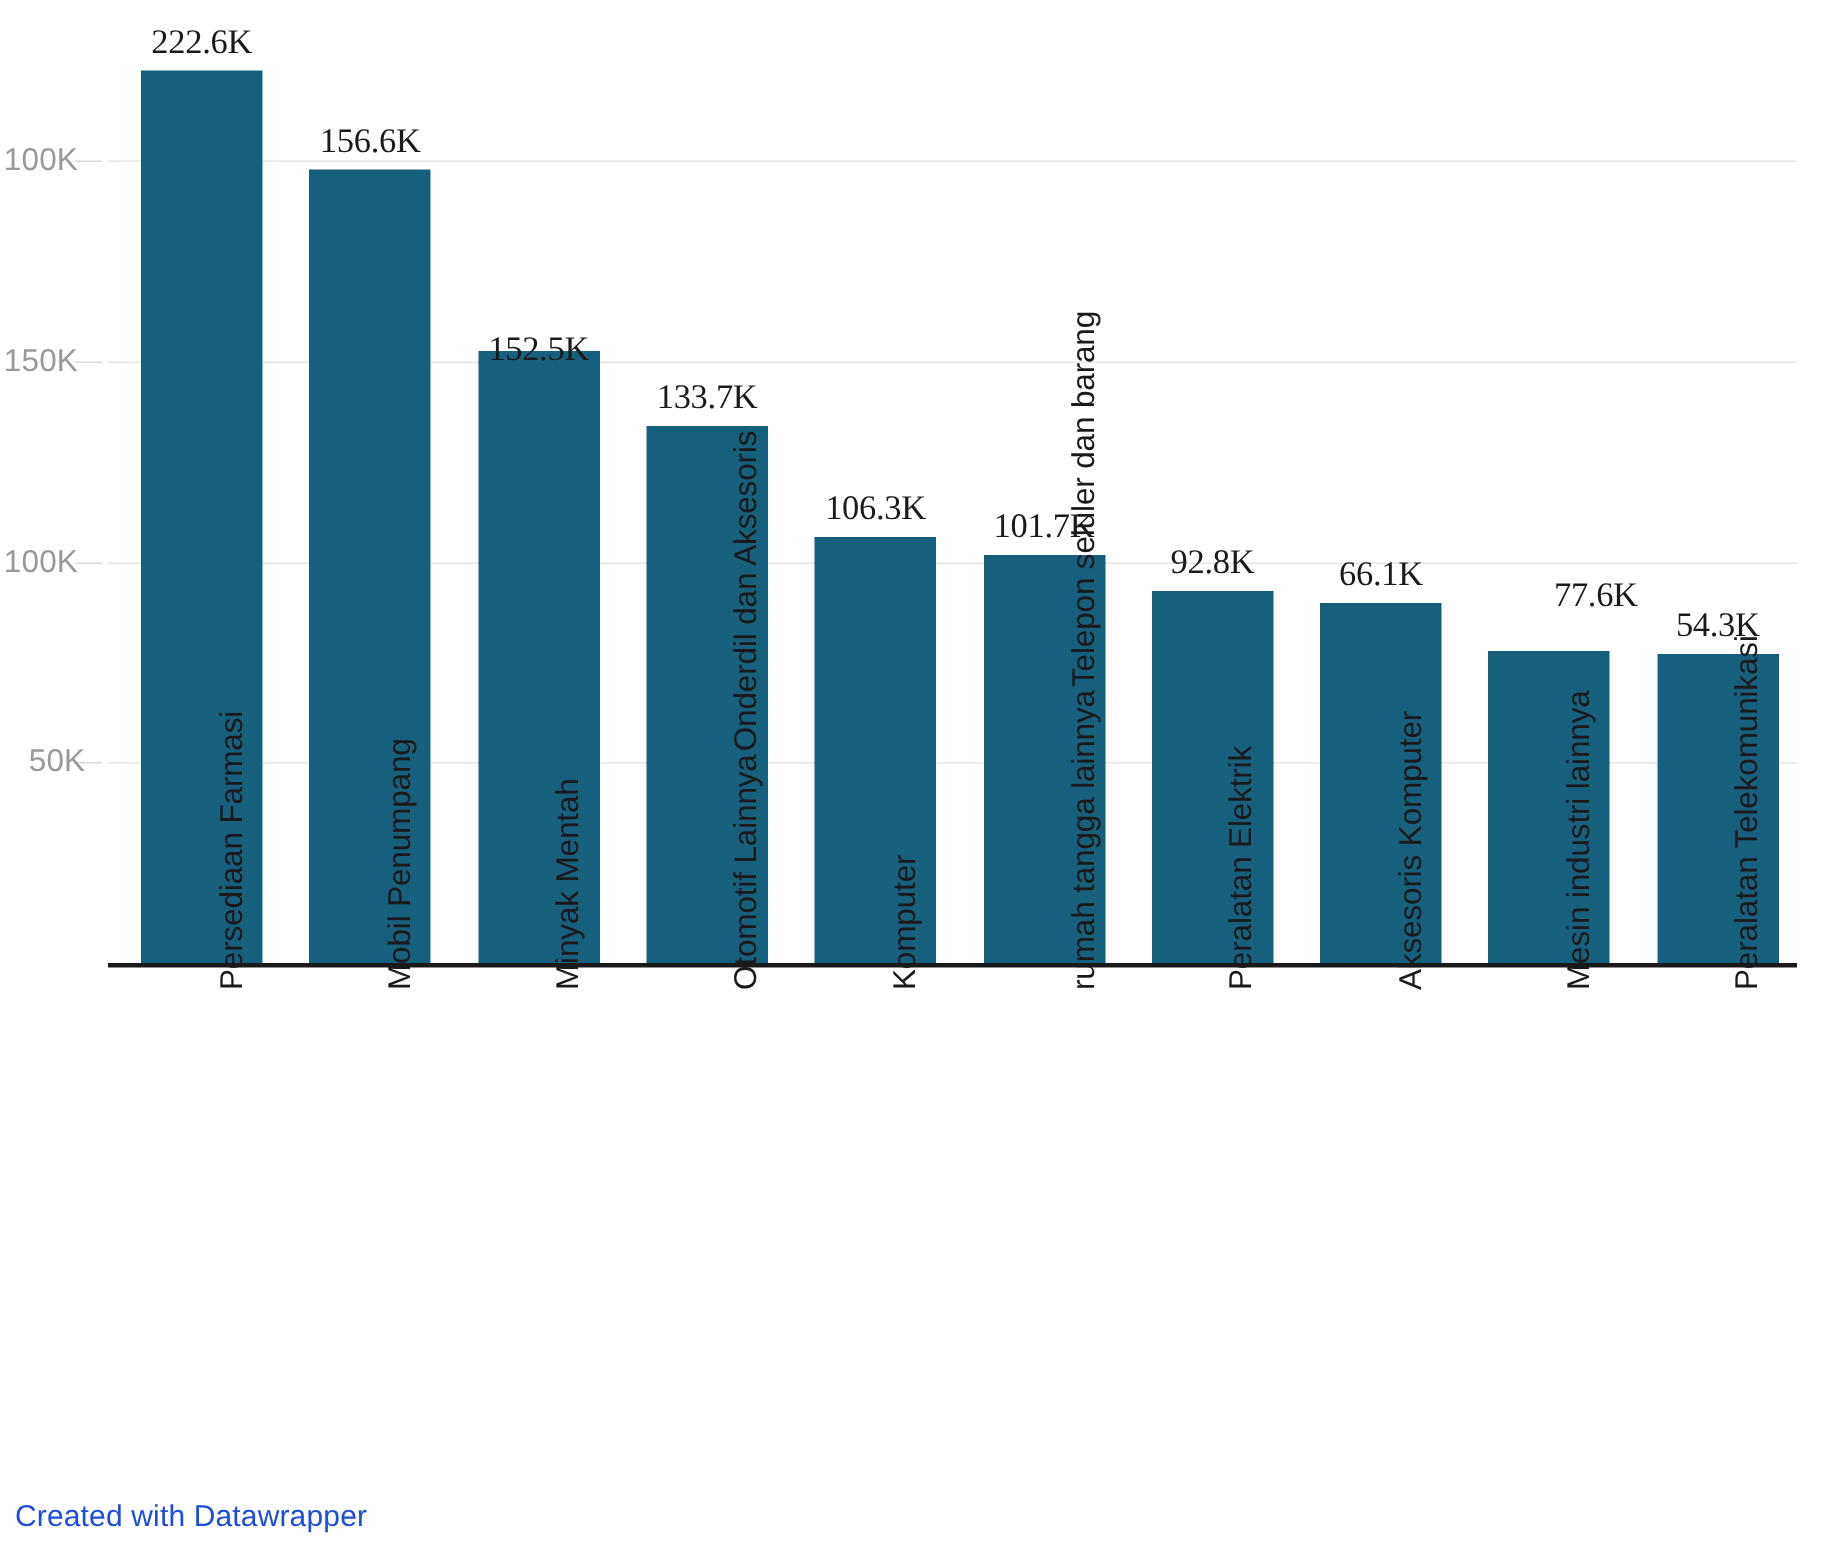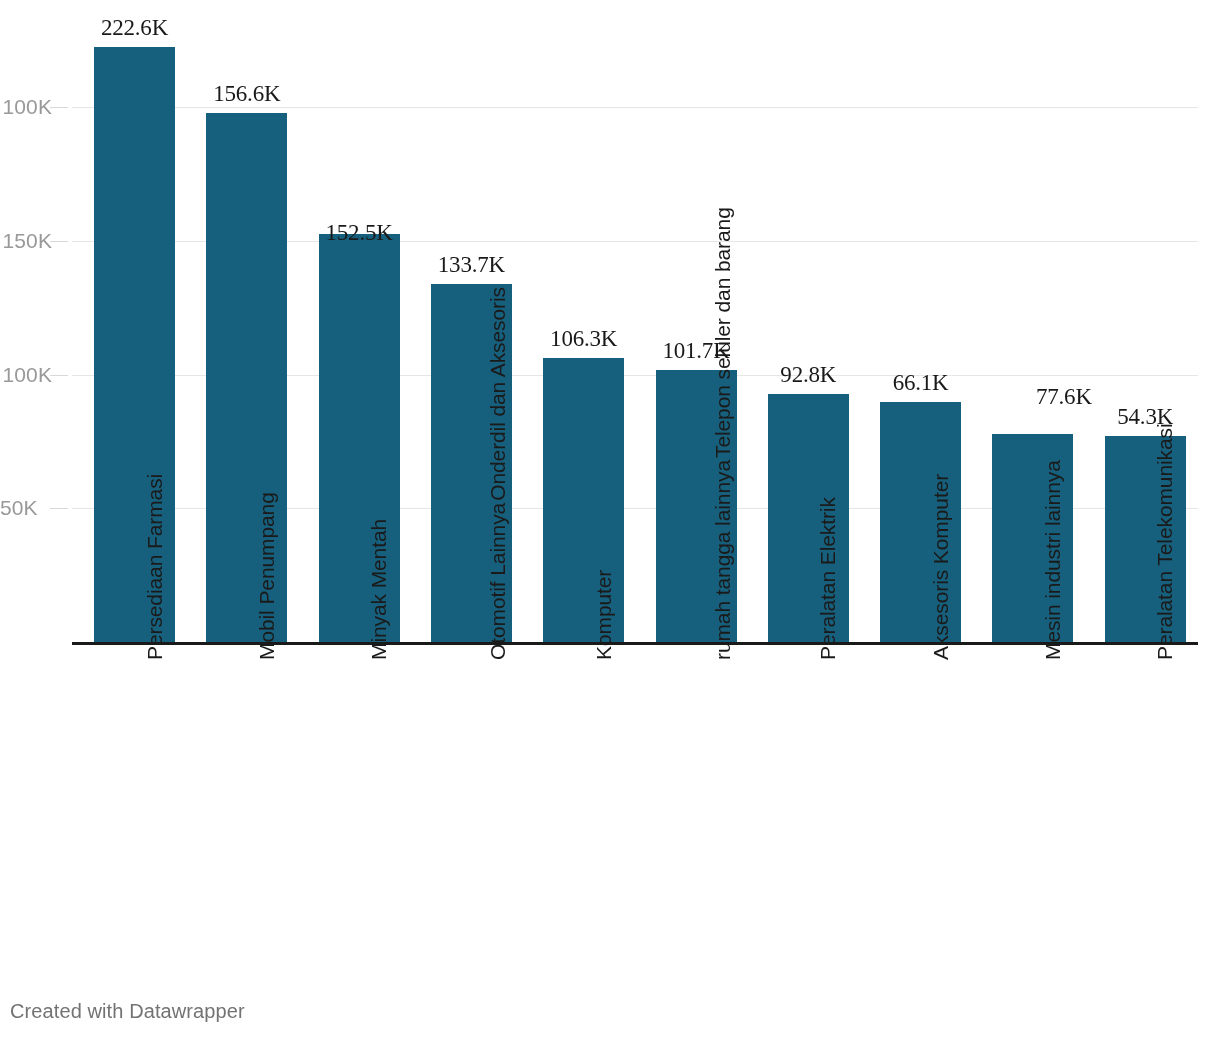--- a/index.html
+++ b/index.html
@@ -104,21 +104,21 @@
     display: flex;
     flex-direction: row-reverse;
     gap: 2px;
   }
 
   
   .footer {
     position: absolute;
     left: 10px;
     bottom: 17px;
-    color: #737373;
+    color: #1d4ed8;
     font-size: 20px;
     letter-spacing: 0.1px;
   }
 </style>
 </head>
 <body>
 
 <div id="chart-root">
 
   <div class="plot-area">
@@ -151,21 +151,21 @@
         <div class="bar-value" style="left: 848.6px; top: 395.785px;">66.1K</div>
         <div class="bar" title="Mesin industri lainnya: 77.6K" style="left: 920.4px; width: 81px; height: 207.58px; background: rgb(23, 96, 125);"></div>
         <div class="bar-value" style="left: 960.9px; top: 410px; margin-left: 31px;">77.6K</div>
         <div class="bar" title="Peralatan Telekomunikasi: 77.1K" style="left: 1032.7px; width: 81px; height: 206.243px; background: rgb(23, 96, 125);"></div>
         <div class="bar-value" style="left: 1073.2px; top: 429.757px;">54.3K</div>
       </div>
     <div class="zero-line"></div>
   </div>
 
   <div id="ticklabels">
-      <div class="tick-label" style="position: absolute; left: 0px; width: 52px; text-align: left; top: 508.25px;">50K</div>
+      <div class="tick-label" style="position: absolute; left: 12px; width: 52px; text-align: center; top: 508.25px;">50K</div>
       <div class="tick-label" style="position: absolute; left: 0px; width: 52px; text-align: right; top: 374.5px;">100K</div>
       <div class="tick-label" style="position: absolute; left: 0px; width: 52px; text-align: right; top: 240.75px;">150K</div>
       <div class="tick-label" style="position: absolute; left: 0px; width: 52px; text-align: right; top: 107px;">100K</div>
     </div>
   <div id="catlabels">
       <div class="cat-label" style="left: 141.5px;">
         <span class="line">Persediaan Farmasi</span>
       </div>
       <div class="cat-label" style="left: 253.8px;">
         <span class="line">Mobil Penumpang</span>

